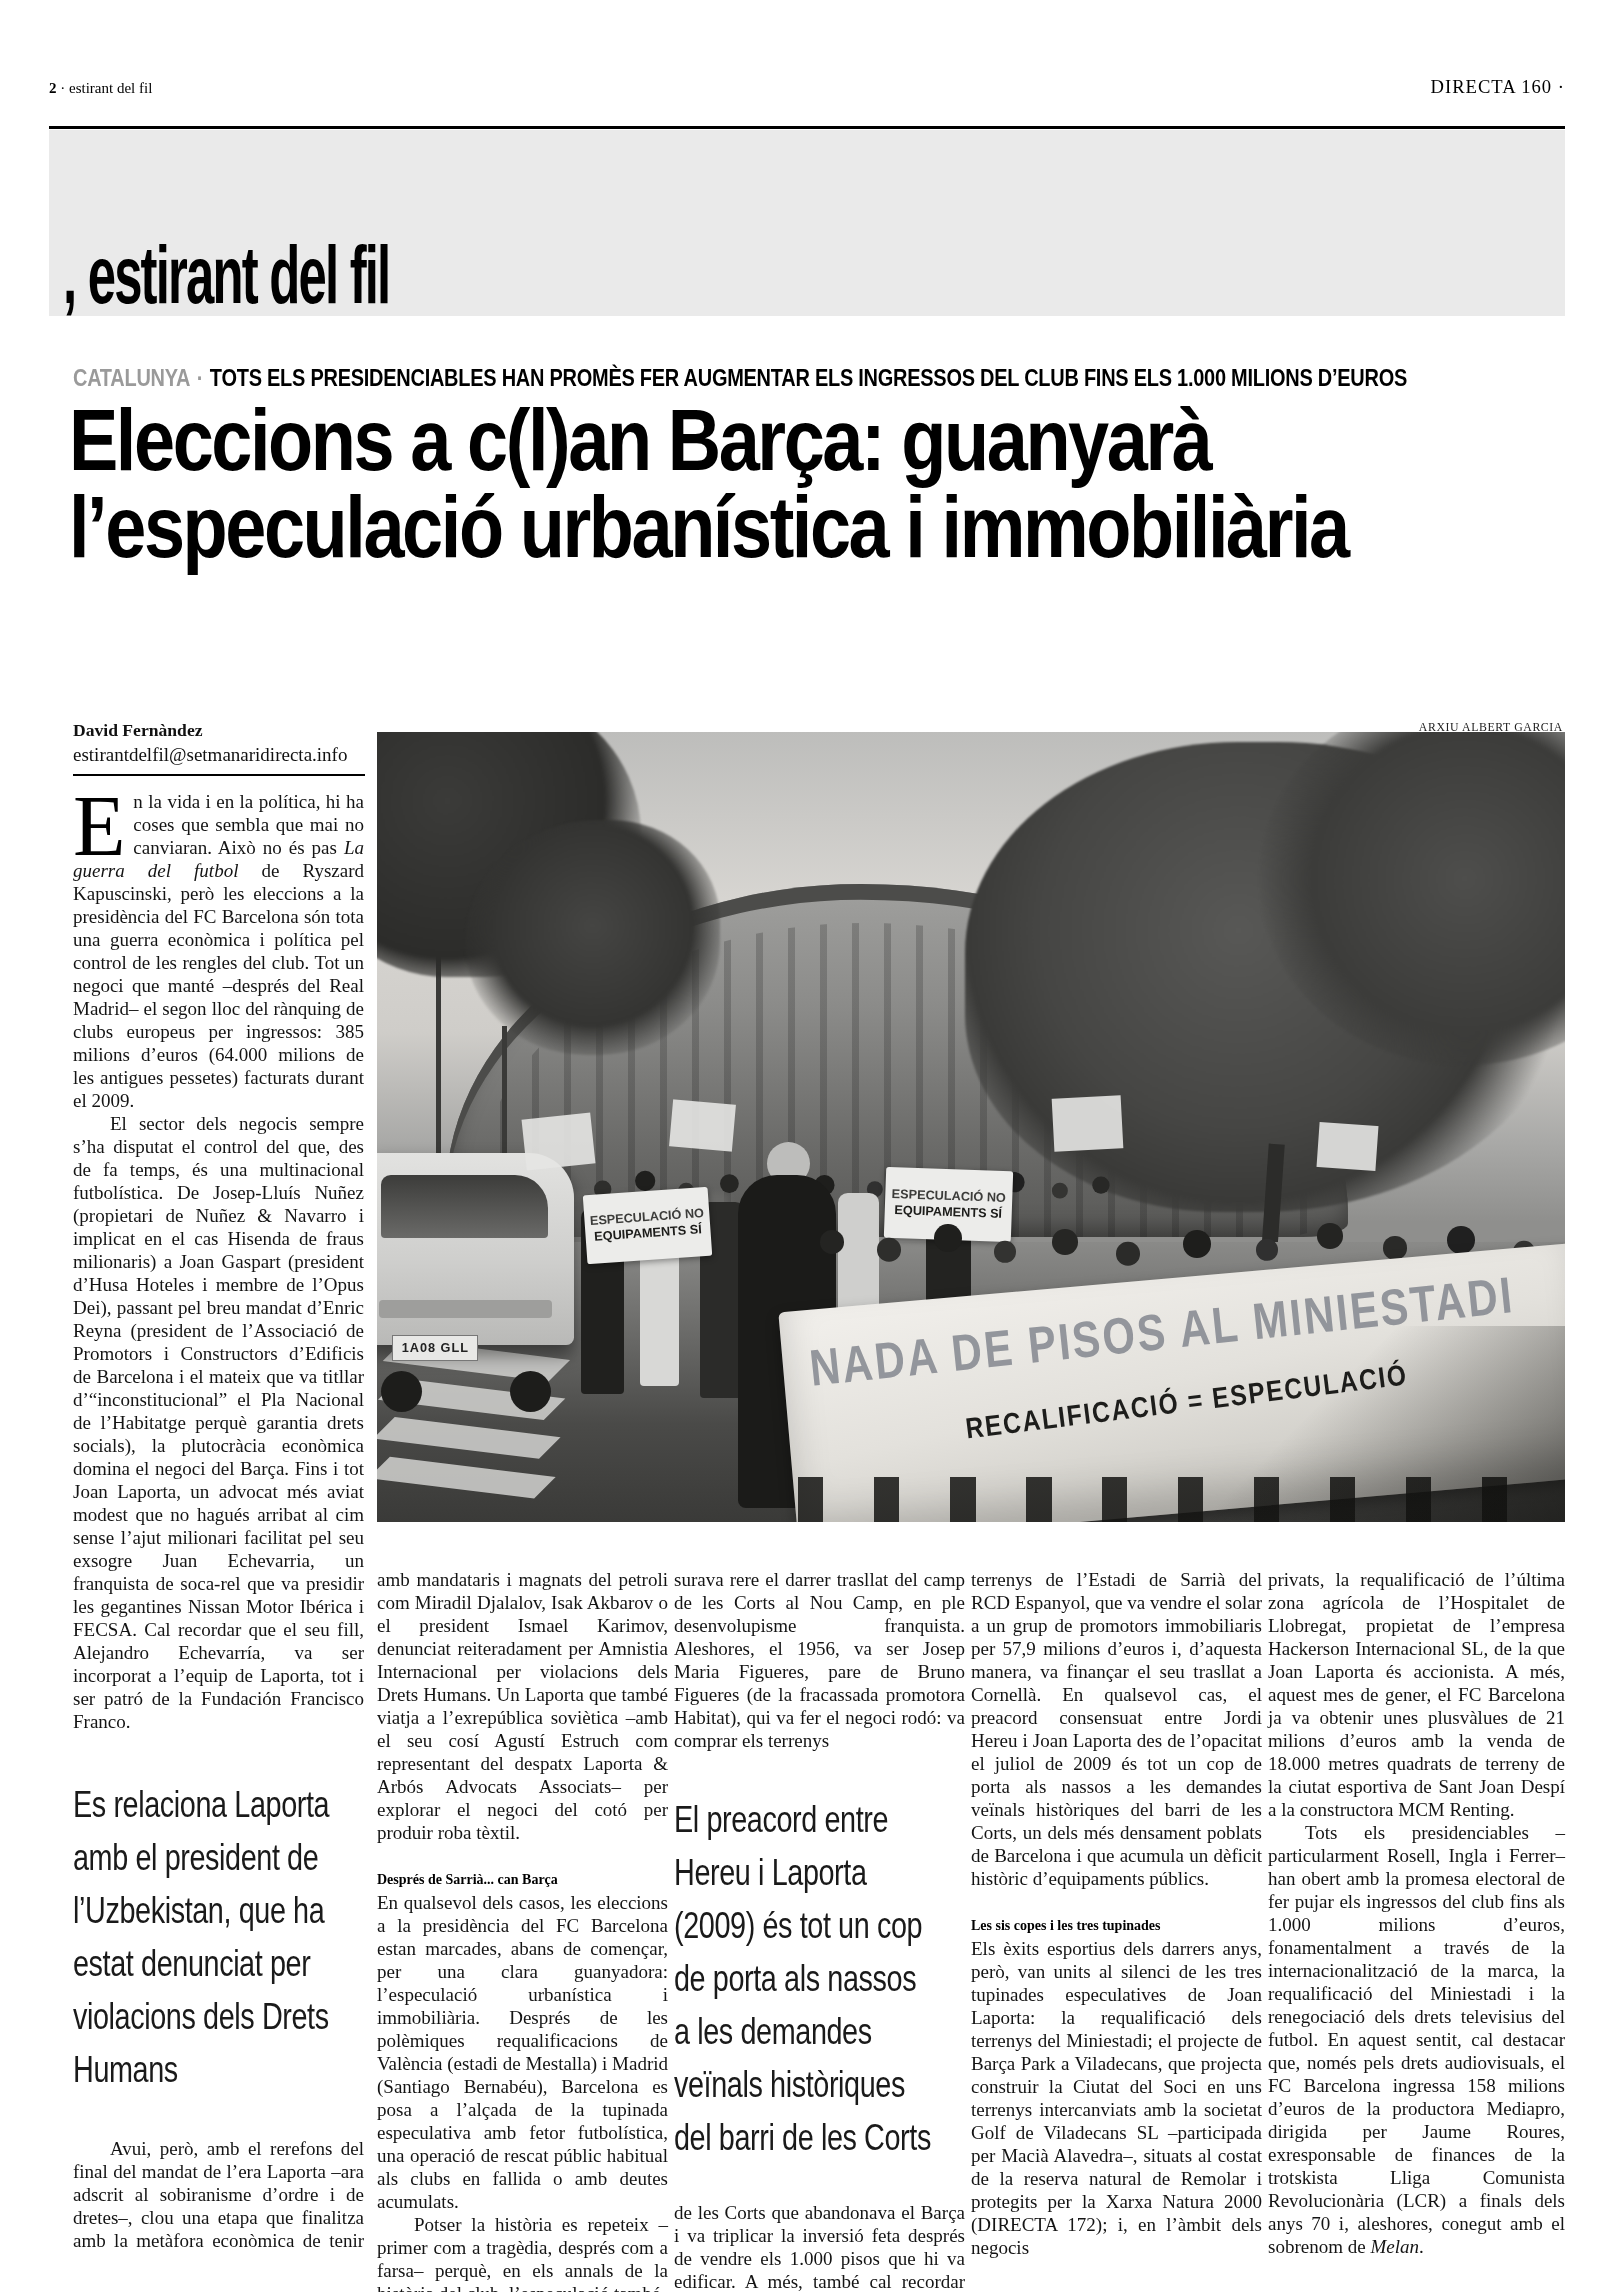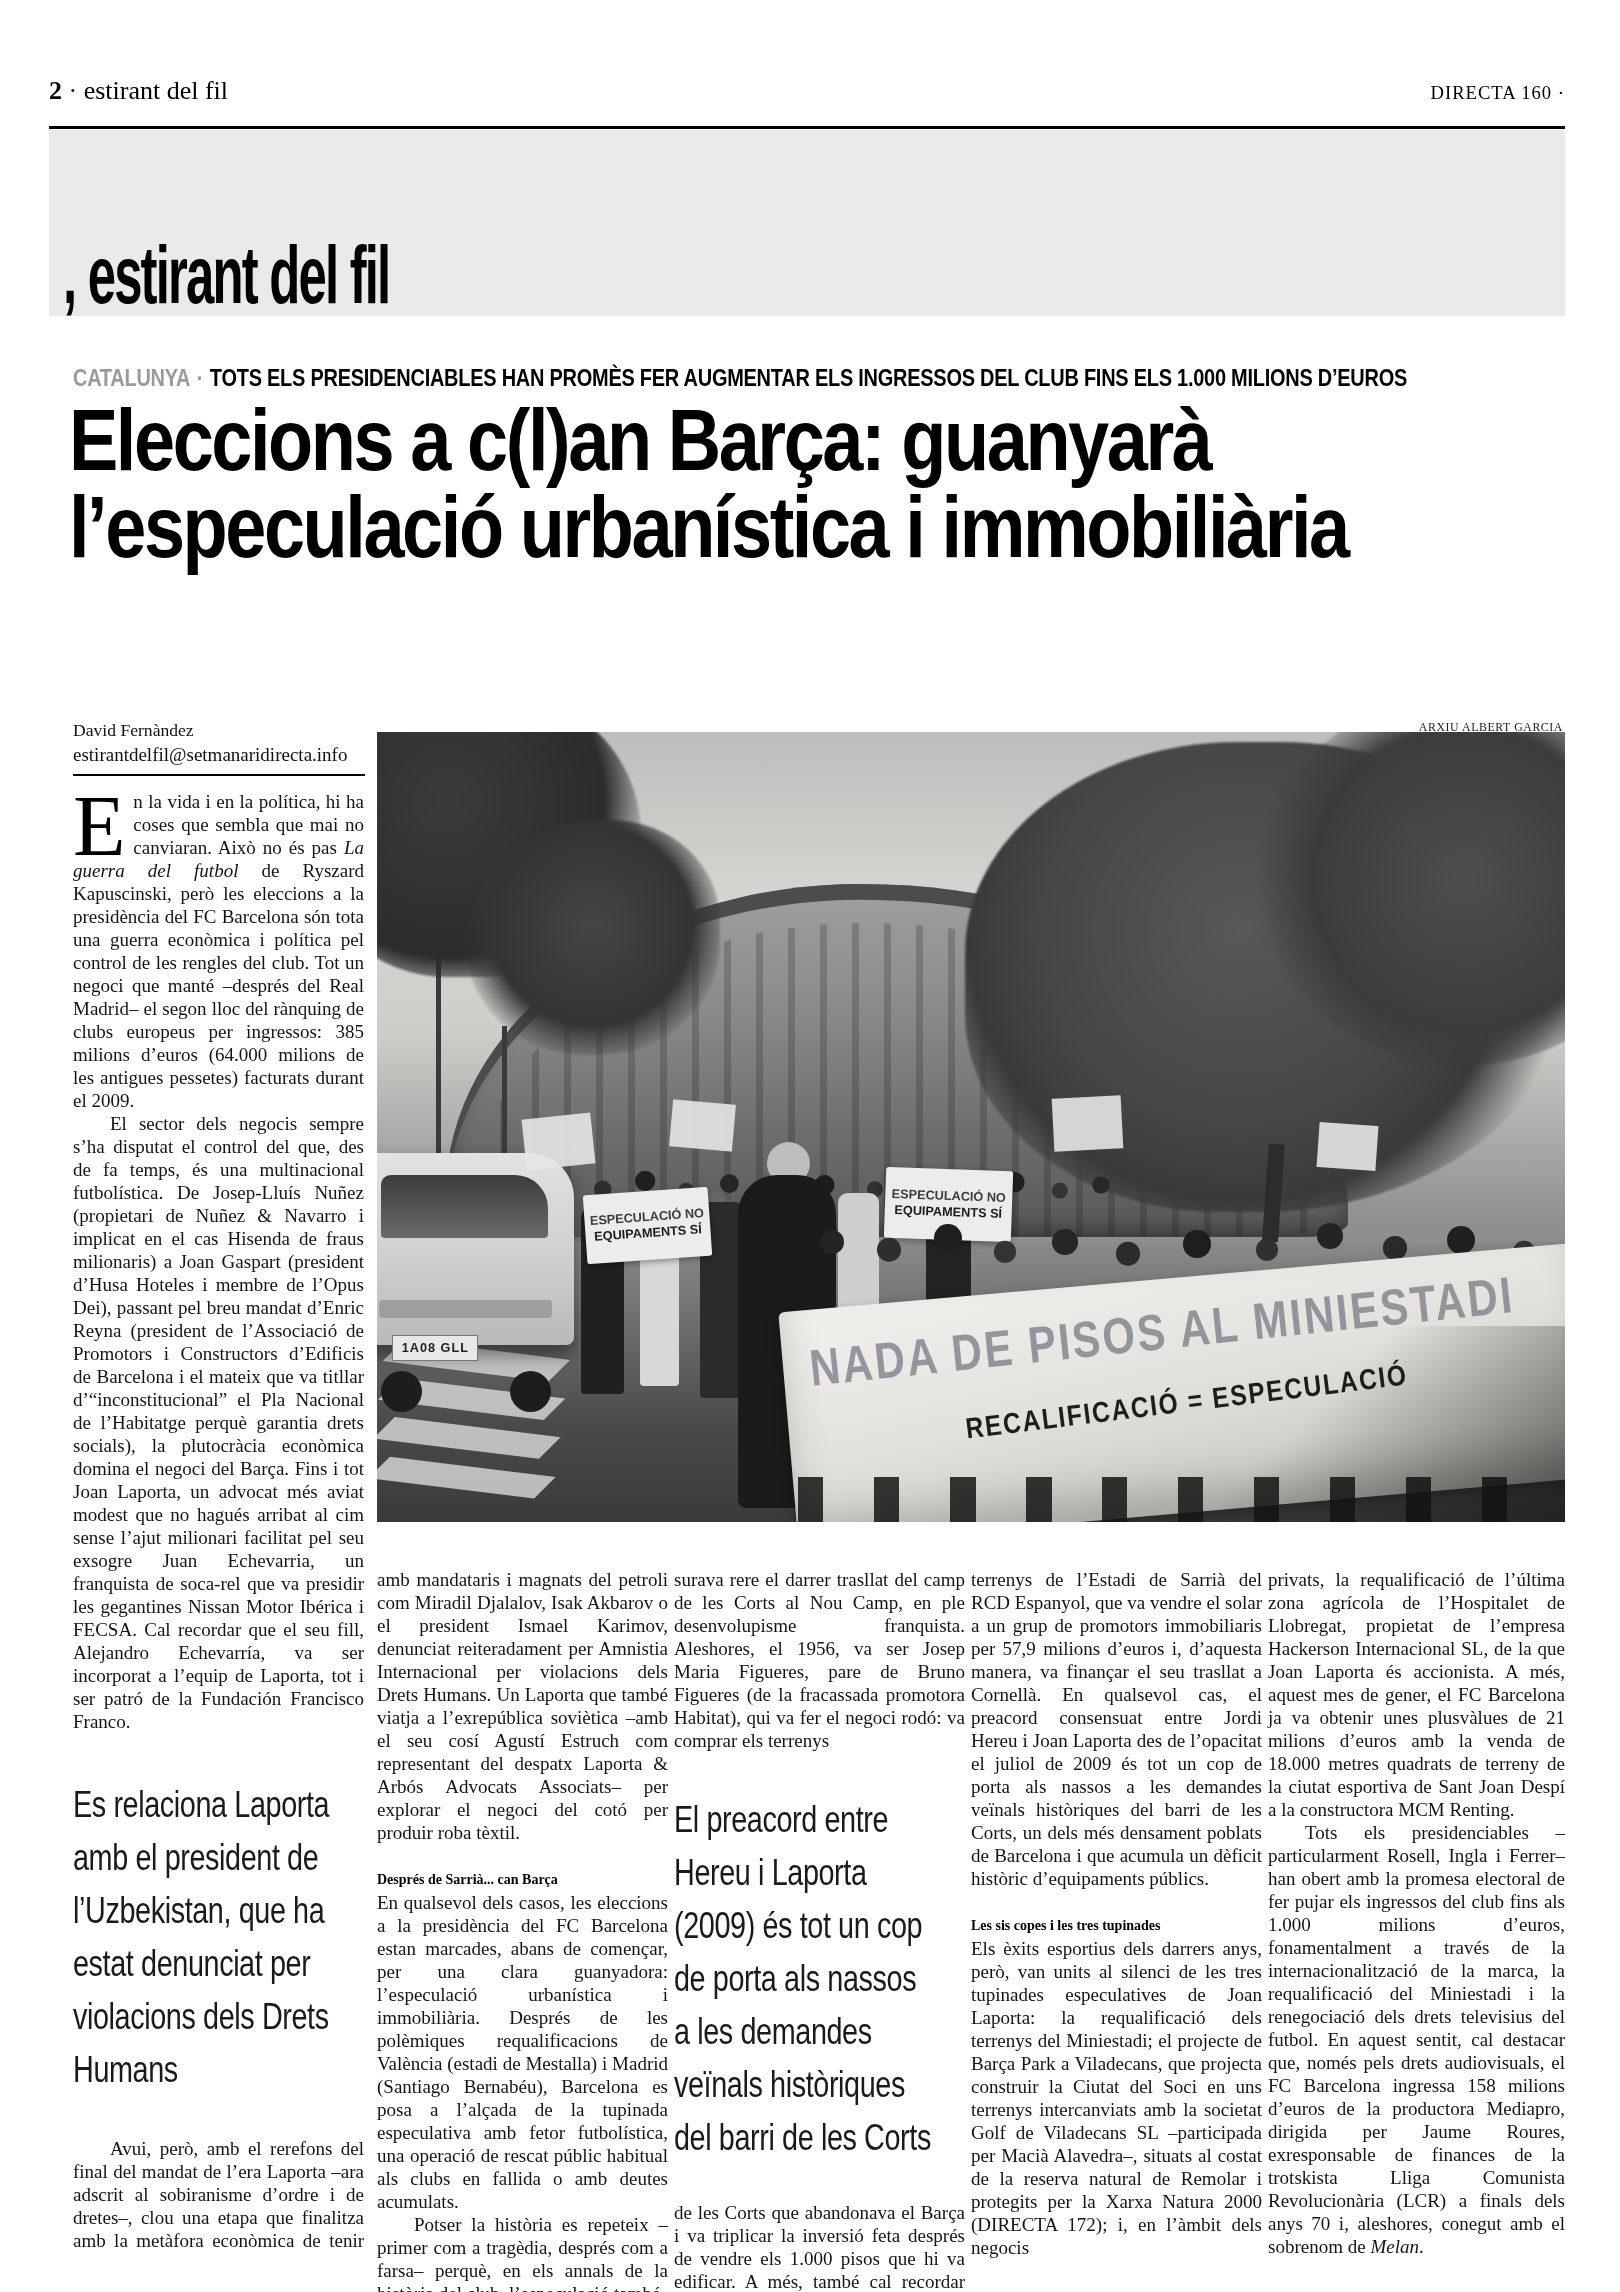--- a/index.html
+++ b/index.html
@@ -2,21 +2,21 @@
 <html><head>
 <meta charset="utf-8">
 <style>
   html,body{margin:0;padding:0;background:#fff;}
   .page{position:relative;width:1620px;height:2293px;background:#fff;overflow:hidden;
         font-family:"Liberation Serif",serif;color:#111;}
   .abs{position:absolute;}
 
   
   .folio{position:absolute;left:49px;right:55px;top:76px;display:flex;justify-content:space-between;align-items:baseline;}
-  .folio-left{font-size:26px;color:#000;}
+  .folio-left{font-size:15px;color:#000;}
   .folio-left .num{font-weight:700;}
   .folio-right{font-size:18.6px;letter-spacing:1px;color:#000;}
   .top-rule{position:absolute;left:49px;right:55px;top:126px;height:2.9px;background:#000;}
 
   
   .section-band{position:absolute;left:49px;right:55px;top:130px;height:186px;background:#eaeaea;}
   .section-title{position:absolute;left:13.7px;bottom:-5.9px;font-family:"Liberation Sans",sans-serif;
         font-weight:700;font-size:82px;letter-spacing:-2.9px;white-space:nowrap;color:#000;
         transform:scaleX(.62);transform-origin:0 100%;}
 
@@ -35,21 +35,21 @@
         transform:scaleX(.84);transform-origin:0 0;}
 
   
   .standfirst{position:absolute;left:73px;top:606px;font-family:"Liberation Sans",sans-serif;
         font-weight:400;color:#1a1a1a;}
   .standfirst .line{display:block;font-size:33px;line-height:41px;white-space:nowrap;
         transform:scaleX(.94);transform-origin:0 0;}
 
   
   .byline{position:absolute;left:73px;top:719px;width:292px;}
-  .byline-name{font-weight:400;font-size:17.6px;line-height:23.5px;}
+  .byline-name{font-weight:700;font-size:17.6px;line-height:23.5px;}
   .byline-email{font-size:19px;line-height:23.5px;}
   .byline-rule{margin-top:7.8px;height:2px;background:#000;width:292px;}
 
   .photo-credit{position:absolute;right:57px;top:720px;font-size:11.8px;letter-spacing:0.6px;color:#222;}
 
   
   .photo{position:absolute;left:377px;top:732px;width:1188px;height:790px;overflow:hidden;margin:0;
         background:linear-gradient(180deg,#bdbdbb 0%,#d8d6d2 22%,#cfcdc9 38%,#a9a9a7 52%,#8f8f8d 62%);}
   .glow{position:absolute;left:147px;top:274px;width:157px;height:157px;border-radius:50%;
         background:radial-gradient(circle,rgba(255,255,255,.95) 0%,rgba(255,255,255,.35) 30%,rgba(255,255,255,0) 65%);}

